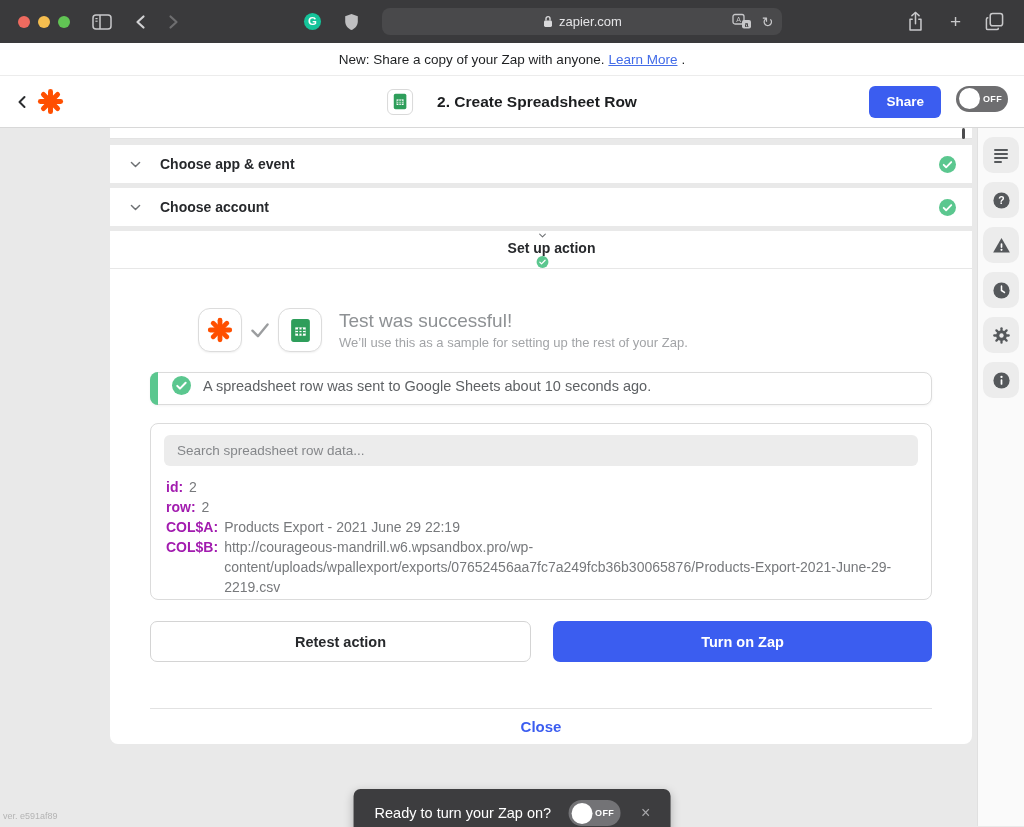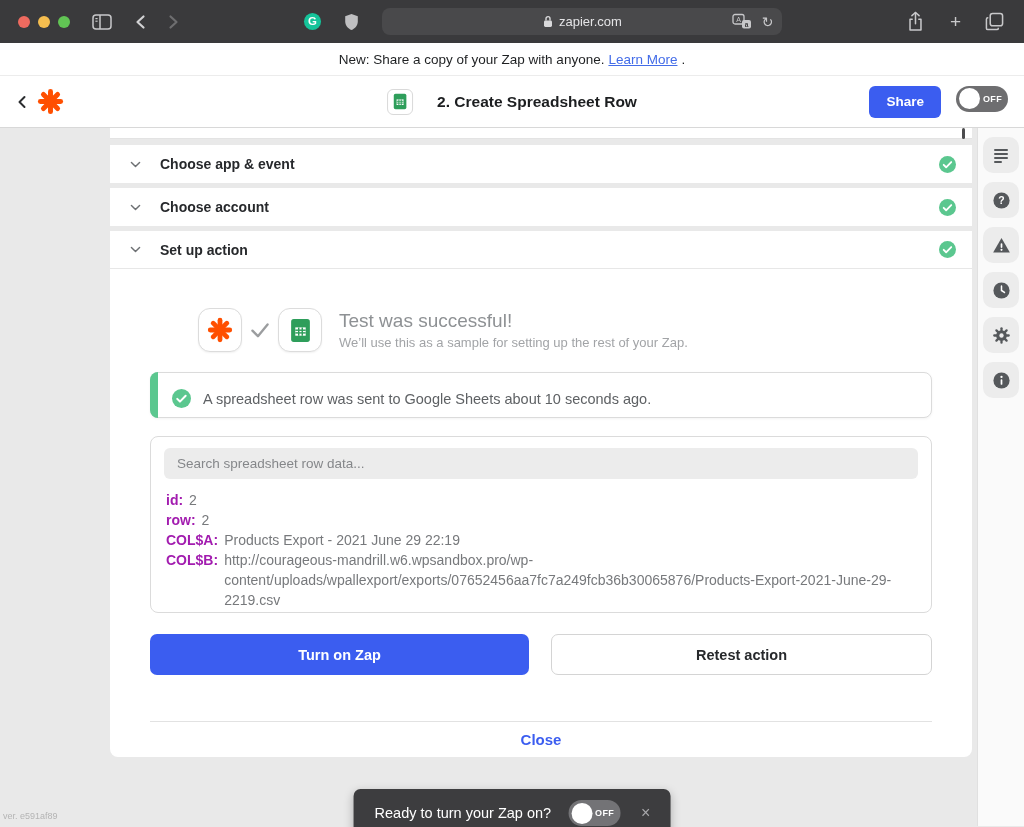--- a/index.html
+++ b/index.html
@@ -39,34 +39,34 @@
   .toggle { width:52px; height:26px; border-radius:13px; background:#6e6e70; display:flex; align-items:center; padding:2px 3px; cursor:pointer; }
   .knob { width:21px; height:21px; border-radius:50%; background:#fff; }
   .toggle-label { flex:1; text-align:center; color:#fff; font-size:9px; font-weight:bold; letter-spacing:.4px; }
 
   
   .main { position:relative; height:698px; background:#e9e9e9; }
   .card { margin-left:110px; width:862px; }
   .partial-row { height:11px; background:#fff; border-bottom:1px solid #e3e3e3; margin-bottom:6px; position:relative; }
   .scroll-thumb { position:absolute; right:7px; top:0; width:3px; height:11px; background:#4c4c4e; border-radius:2px; }
   .srow { height:38px; background:#fff; display:flex; align-items:center; padding:0 16px 0 19px; margin-bottom:5px; cursor:pointer; }
-  .srow.last { margin-bottom:0; border-bottom:1px solid #e7e7e7; }
+  .srow.last { margin-bottom:0; border-bottom:1px solid #e7e7e7;flex-direction:column; }
   .srow-label { margin-left:18px; font-size:14px; font-weight:bold; color:#27292c; }
   .srow-sp { flex:1; }
 
   .test { background:#fff; padding:21px 40px 0; border-radius:0 0 8px 8px; }
   .test-heading { font-size:16px; font-weight:bold; color:#232527; }
   .apps-row { display:flex; align-items:center; margin-top:18px;padding-left:48px; }
   .app-box { width:44px; height:44px; border:1px solid #dcdcdc; border-radius:12px; background:#fff; display:flex; align-items:center; justify-content:center; box-shadow:0 1px 2px rgba(0,0,0,.06); }
   .apps-check { margin:0 7px; display:flex; }
   .result-text { margin-left:17px; }
   .result-title { font-size:19px; color:#8e9194; }
   .result-sub { font-size:13px; color:#a2a4a7; margin-top:3px; }
 
-  .banner { margin-top:20px; position:relative; border:1px solid #dbdbdb; border-radius:8px; background:#fff; display:flex; align-items:center; padding:16px 14px 9px 21px; box-shadow:0 1px 3px rgba(0,0,0,.05); }
+  .banner { margin-top:20px; position:relative; border:1px solid #dbdbdb; border-radius:8px; background:#fff; display:flex; align-items:center; padding:3px 14px 9px 21px; box-shadow:0 1px 3px rgba(0,0,0,.05); }
   .banner::before { content:""; position:absolute; left:-1px; top:-1px; bottom:-1px; width:8px; background:#5bc78f; border-radius:8px 0 0 8px; }
   .banner-text { font-size:14.5px; color:#5e6164; margin-left:12px; }
 
   .panel { margin-top:18px; border:1px solid #dbdbdb; border-radius:8px; background:#fff; padding:11px 13px 2px; }
   .search-input { width:100%; height:31px; background:#ececec; border:none; border-radius:6px; padding:0 13px; font-size:13.5px; color:#333; outline:none; font-family:"Liberation Sans", sans-serif; }
   .search-input::placeholder { color:#85878a; opacity:1; }
   .fields { margin-top:11px; font-size:14px; line-height:20px; color:#77797c; padding-left:2px; }
   .frow { display:flex; }
   .flabel { font-weight:bold; color:#a21caf; white-space:nowrap; margin-right:6px; }
   .fvalue { flex:1; min-width:0; overflow-wrap:break-word; }
@@ -318,22 +318,22 @@
               <span class="fvalue">Products Export - 2021 June 29 22:19</span>
             </div>
             <div class="frow">
               <span class="flabel">COL$B:</span>
               <span class="fvalue">http://courageous-mandrill.w6.wpsandbox.pro/wp-content/uploads/wpallexport/exports/07652456aa7fc7a249fcb36b30065876/Products-Export-2021-June-29-2219.csv</span>
             </div>
           </div>
         </div>
 
         <div class="btn-row">
+          <button class="btn btn-secondary">Retest action</button>
           <button class="btn btn-primary">Turn on Zap</button>
-          <button class="btn btn-secondary">Retest action</button>
         </div>
 
         <div class="close-row">
           <span class="close-link">Close</span>
         </div>
       </div>
     </div>
 
     <div class="rail">
       <span class="rail-btn">

